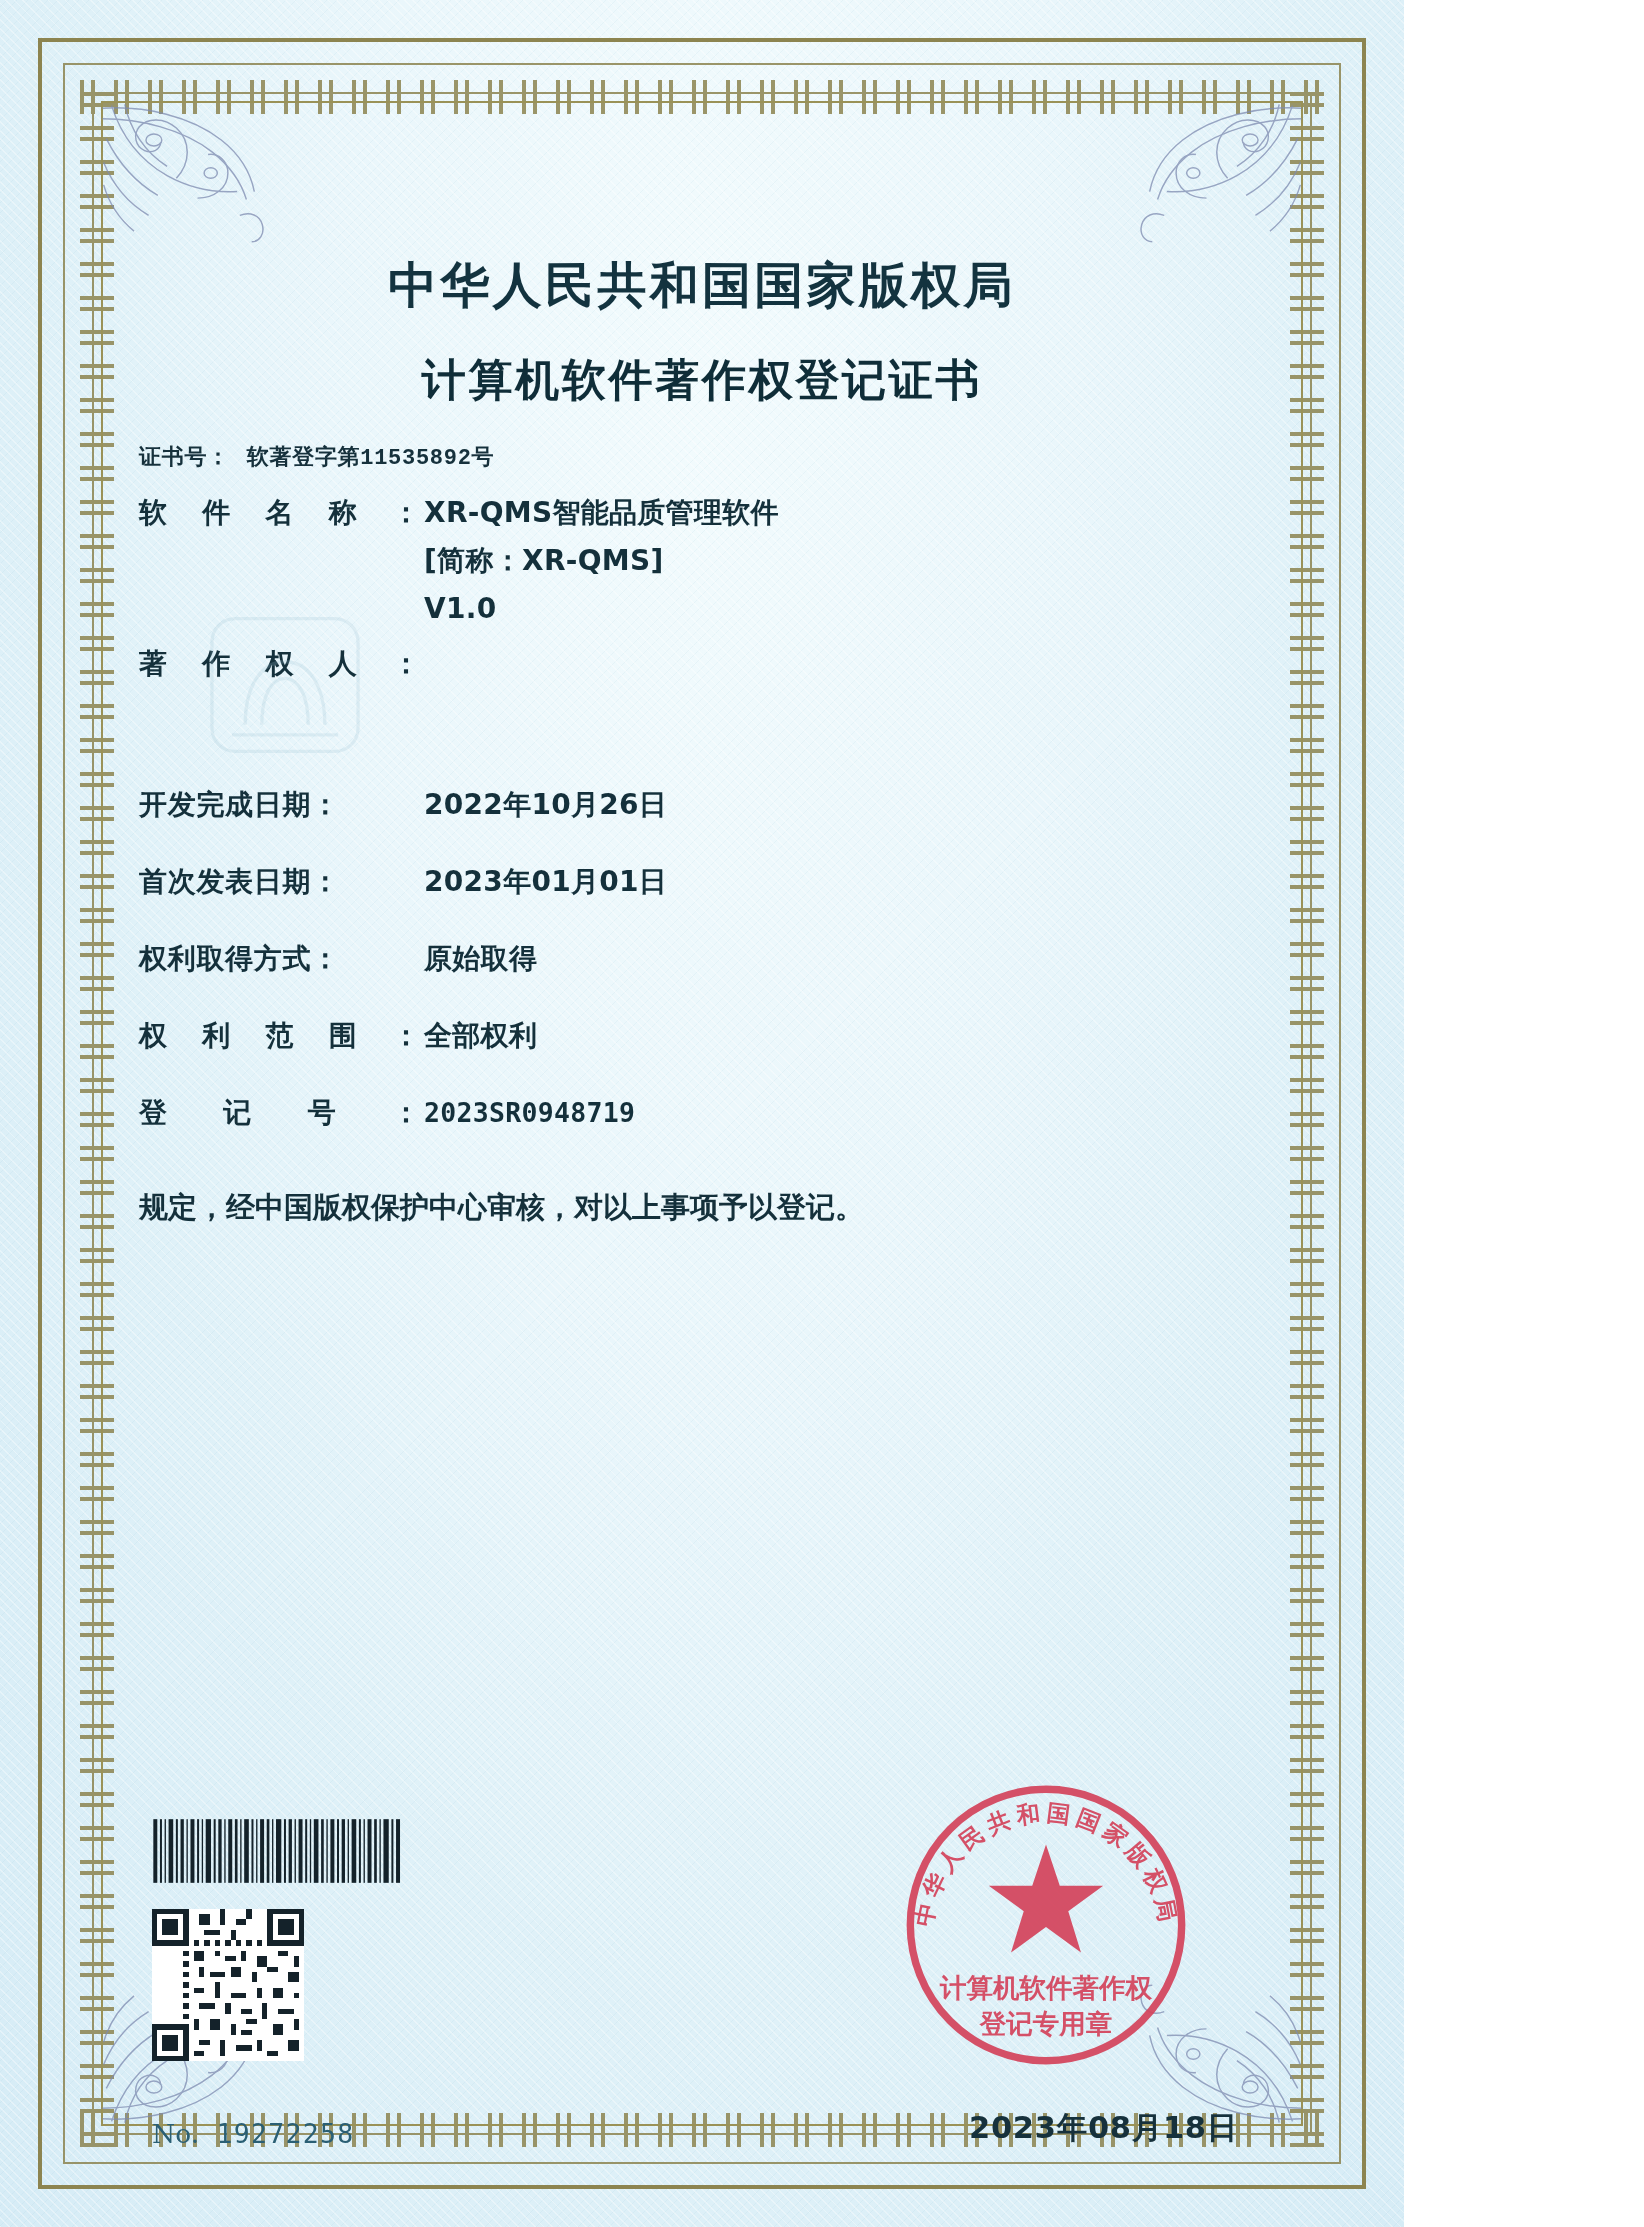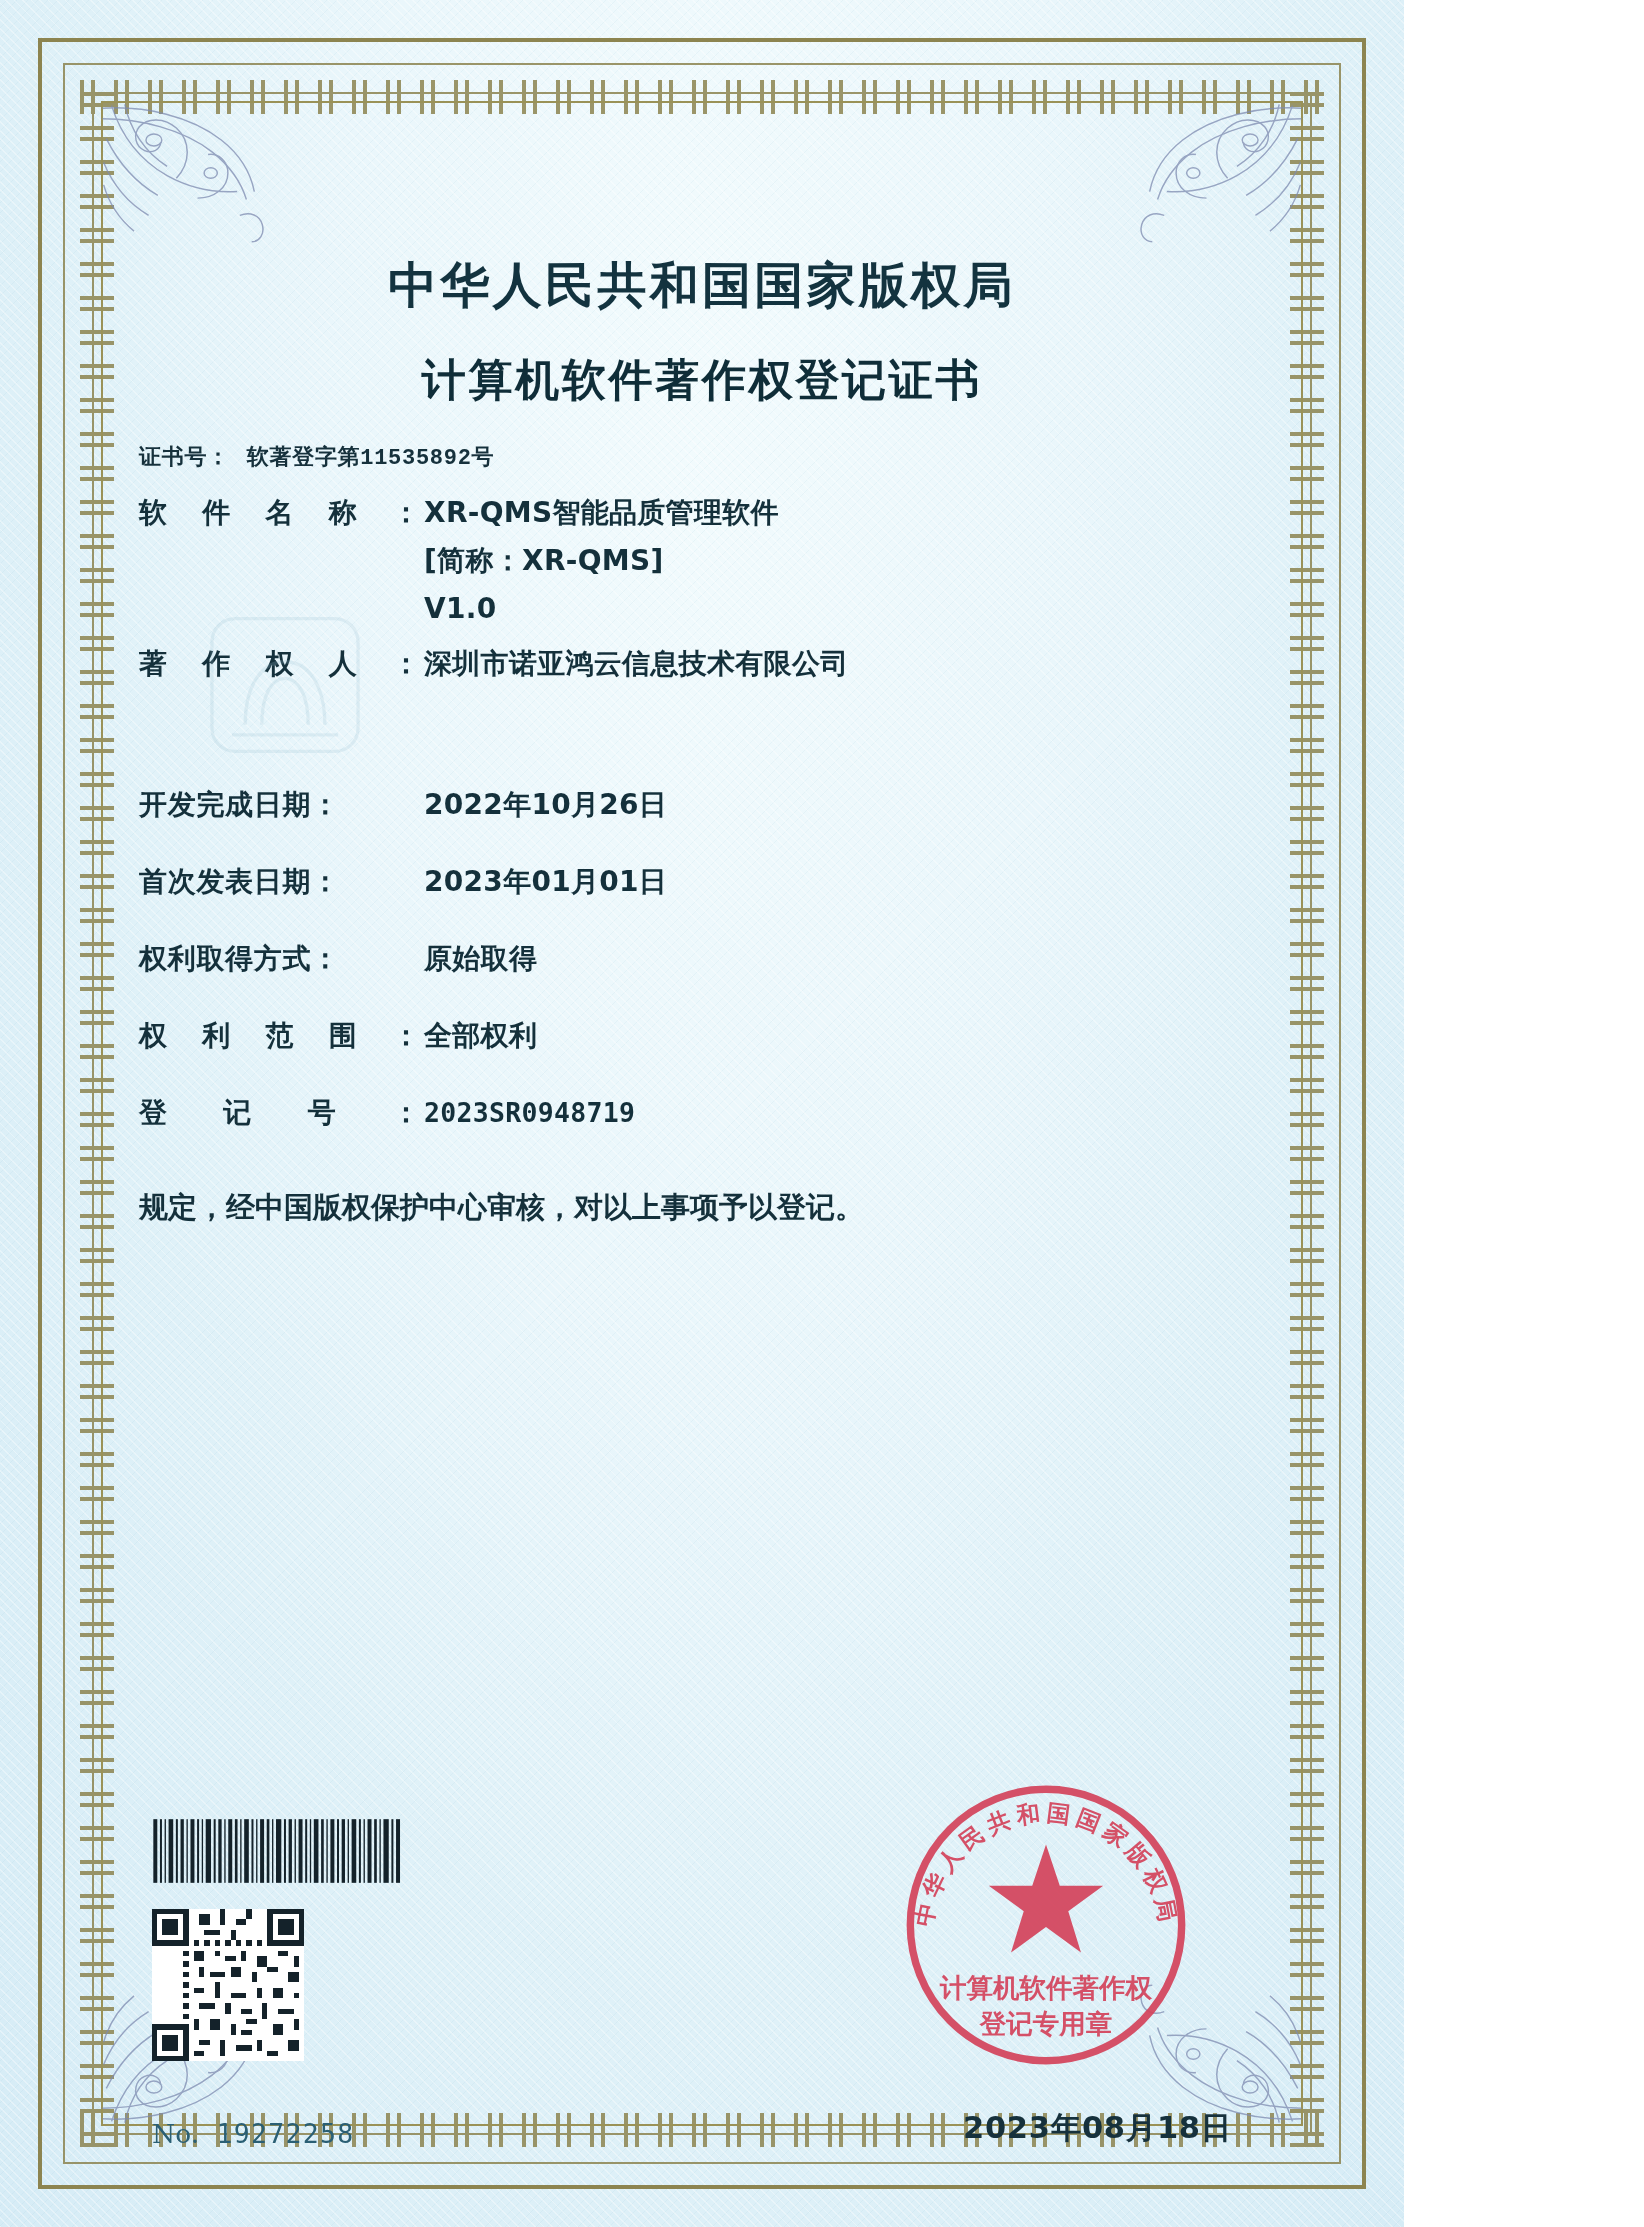--- a/index.html
+++ b/index.html
@@ -231,21 +231,21 @@
     color: #2a5f74;
     letter-spacing: 1.3px;
   }
   .serial .no-pref {
     font-family: "DejaVu Serif", serif;
     letter-spacing: 0;
   }
 
   .issue-date {
     position: absolute;
-    right: 172px;
+    right: 166px;
     bottom: 78px;
     font-family: "DejaVu Sans", sans-serif;
     font-size: 30.5px;
     font-weight: bold;
     color: #16313c;
     letter-spacing: 0.7px;
   }
 
   
   .seal {
@@ -368,21 +368,20 @@
       </div>
 
       <div class="frow spaced">
         <div class="flabel">
             <span class="sp">著</span>
             <span class="sp">作</span>
             <span class="sp">权</span>
             <span class="sp">人</span>
             <span class="sp">：</span>
           </div>
-        <div class="fvalue">深圳市诺亚鸿云信息技术有限公司</div>
       </div>
 
       <div class="gap-lg"></div>
 
       <div class="frow spaced">
         <div class="flabel tight">开发完成日期：</div>
         <div class="fvalue">2022年10月26日</div>
       </div>
 
       <div class="frow spaced">

